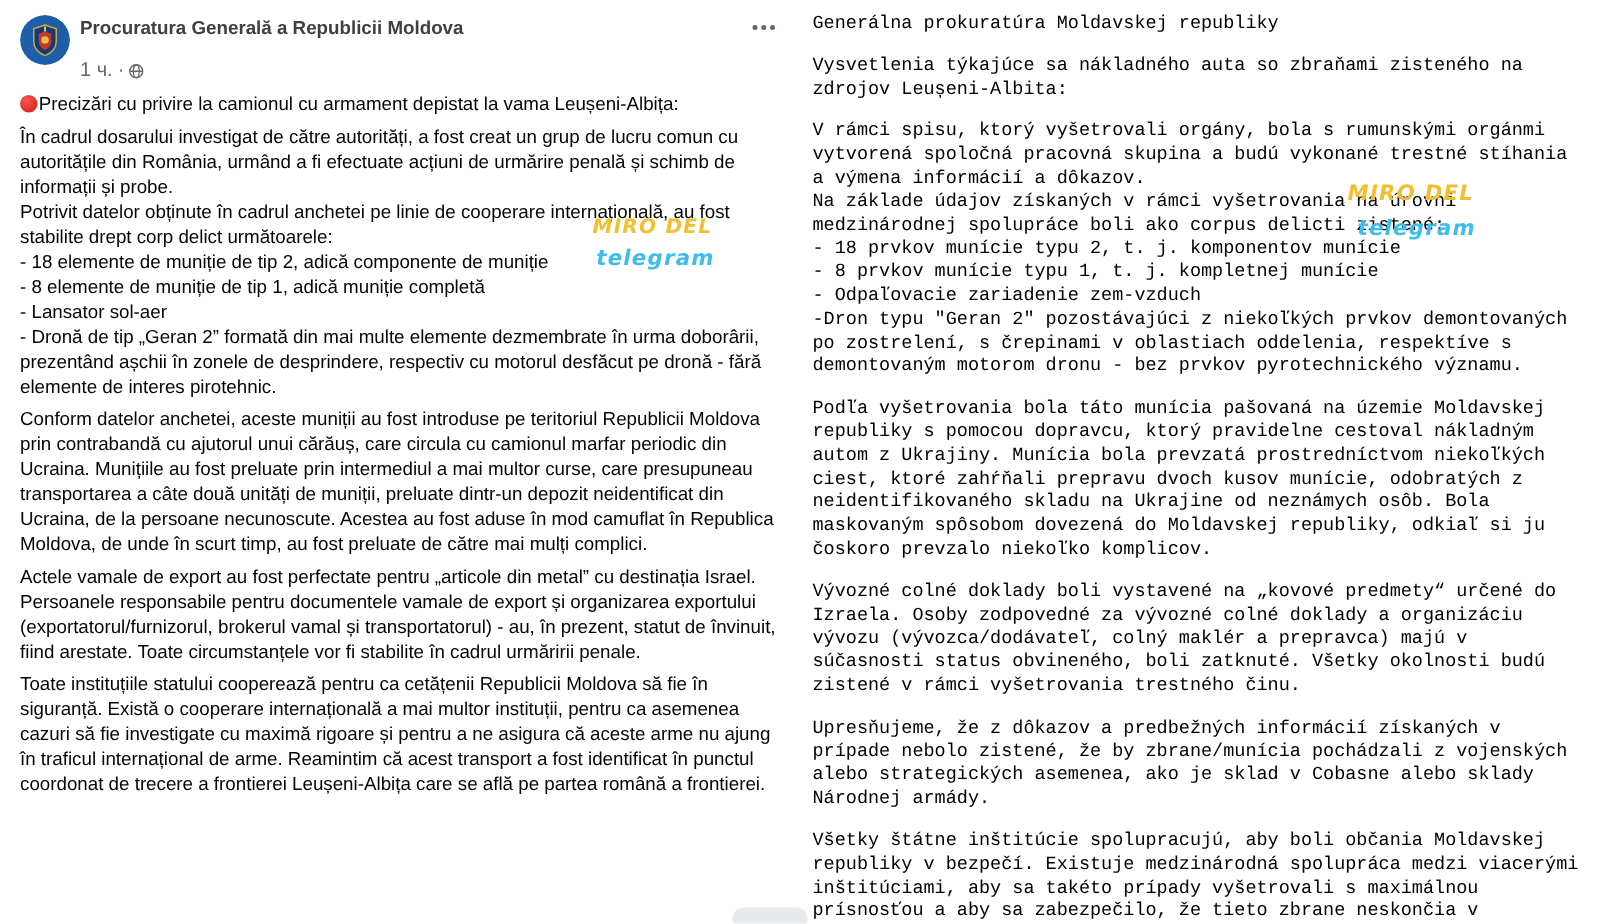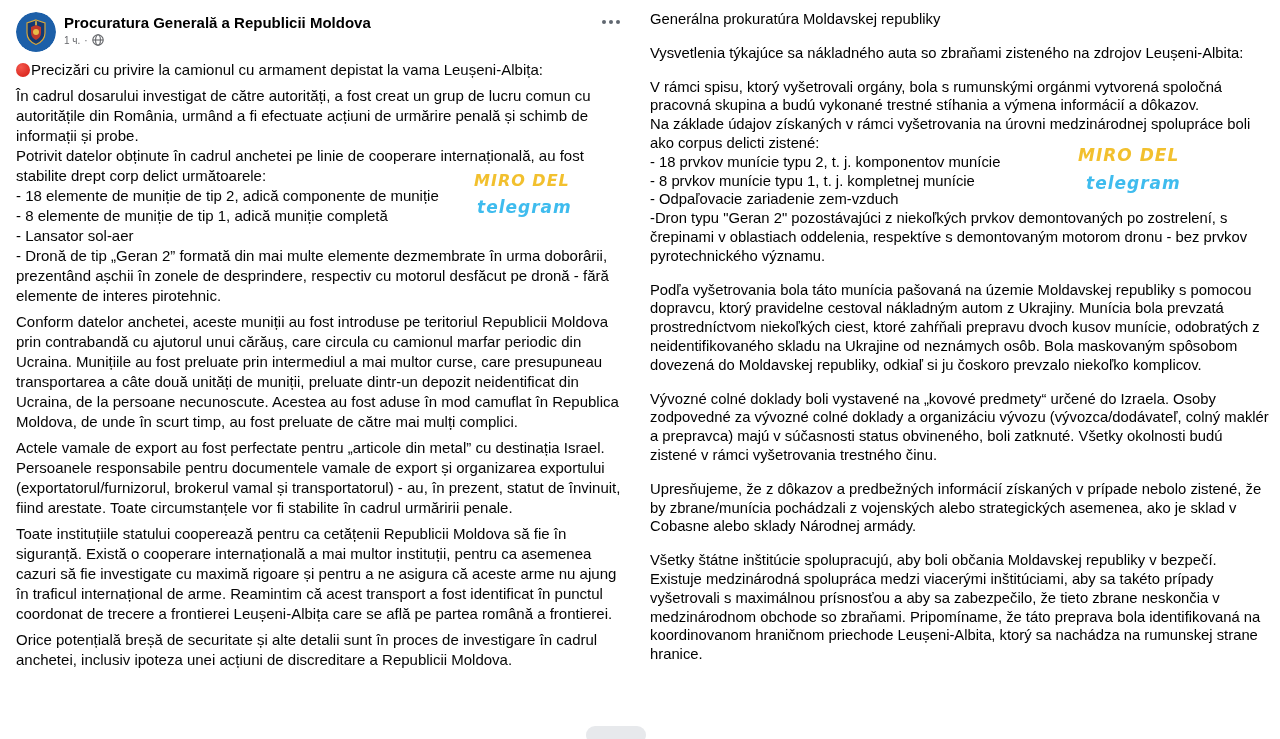--- a/index.html
+++ b/index.html
@@ -3,32 +3,32 @@
 <meta charset="utf-8">
 <style>
   html,body{margin:0;padding:0;background:#fff;}
   .canvas{position:relative;width:1280px;height:739px;background:#ffffff;overflow:hidden;
           font-family:"Liberation Sans",sans-serif;display:flex;}
   
   .left-pane{position:relative;width:642px;flex:0 0 642px;background:#fff;}
   .post-header{display:flex;align-items:flex-start;padding:12px 16px 6px 16px;position:relative;}
   .avatar{width:40px;height:40px;border-radius:50%;overflow:hidden;flex:0 0 40px;cursor:pointer;}
   .header-text{margin-left:8px;padding-top:1px;}
-  .author{font-size:15px;font-weight:700;color:#000000;line-height:19px;cursor:pointer;}
-  .meta{display:flex;align-items:center;gap:4px;font-size:10px;color:#65676b;margin-top:2px;}
+  .author{font-size:15px;font-weight:700;color:#404040;line-height:19px;cursor:pointer;}
+  .meta{display:flex;align-items:center;gap:4px;font-size:16px;color:#65676b;margin-top:16px;}
   .more-btn{position:absolute;right:18px;top:14px;display:flex;gap:3px;align-items:center;
             padding:6px 4px;cursor:pointer;}
   .more-btn i{width:4px;height:4px;border-radius:50%;background:#606770;display:block;}
   .post-body{padding:2px 14px 0 16px;font-size:15px;line-height:20px;color:#050505;}
   .post-body p{margin:0 0 6px 0;white-space:pre-line;}
   .red-dot{display:inline-block;width:14px;height:14px;border-radius:50%;
            background:radial-gradient(circle at 35% 30%,#f4574d,#dd2c23 70%);
            vertical-align:-2px;margin-right:1px;}
   
-  .right-pane{flex:1;padding:10px 10px 0 8px;font-family:Liberation Sans, sans-serif;
+  .right-pane{flex:1;padding:10px 10px 0 8px;font-family:Liberation Mono, monospace;
               font-size:14.8px;line-height:18.8px;color:#000;}
   .right-pane p{margin:0 0 15px 0;white-space:pre-line;}
   
   .wm{position:absolute;font-family:"DejaVu Sans",sans-serif;font-style:italic;font-weight:700;
       letter-spacing:1px;pointer-events:none;}
   .wm-l1{left:474px;top:171px;font-size:16px;}
   .wm-l2{left:477px;top:197px;font-size:17px;}
   .wm-r1{left:1078px;top:145px;font-size:17px;}
   .wm-r2{left:1086px;top:173px;font-size:17px;}
   
@@ -74,21 +74,20 @@
       <p><span class="red-dot"></span><span>Precizări cu privire la camionul cu armament depistat la vama Leușeni-Albița:</span></p>
       <p>În cadrul dosarului investigat de către autorități, a fost creat un grup de lucru comun cu autoritățile din România, urmând a fi efectuate acțiuni de urmărire penală și schimb de informații și probe.
 Potrivit datelor obținute în cadrul anchetei pe linie de cooperare internațională, au fost stabilite drept corp delict următoarele:
 - 18 elemente de muniție de tip 2, adică componente de muniție
 - 8 elemente de muniție de tip 1, adică muniție completă
 - Lansator sol-aer
 - Dronă de tip „Geran 2” formată din mai multe elemente dezmembrate în urma doborârii, prezentând așchii în zonele de desprindere, respectiv cu motorul desfăcut pe dronă - fără elemente de interes pirotehnic.</p>
       <p>Conform datelor anchetei, aceste muniții au fost introduse pe teritoriul Republicii Moldova prin contrabandă cu ajutorul unui cărăuș, care circula cu camionul marfar periodic din Ucraina. Munițiile au fost preluate prin intermediul a mai multor curse, care presupuneau transportarea a câte două unități de muniții, preluate dintr-un depozit neidentificat din Ucraina, de la persoane necunoscute. Acestea au fost aduse în mod camuflat în Republica Moldova, de unde în scurt timp, au fost preluate de către mai mulți complici.</p>
       <p>Actele vamale de export au fost perfectate pentru „articole din metal” cu destinația Israel. Persoanele responsabile pentru documentele vamale de export și organizarea exportului (exportatorul/furnizorul, brokerul vamal și transportatorul) - au, în prezent, statut de învinuit, fiind arestate. Toate circumstanțele vor fi stabilite în cadrul urmăririi penale.</p>
       <p>Toate instituțiile statului cooperează pentru ca cetățenii Republicii Moldova să fie în siguranță. Există o cooperare internațională a mai multor instituții, pentru ca asemenea cazuri să fie investigate cu maximă rigoare și pentru a ne asigura că aceste arme nu ajung în traficul internațional de arme. Reamintim că acest transport a fost identificat în punctul coordonat de trecere a frontierei Leușeni-Albița care se află pe partea română a frontierei.</p>
-      <p>Orice potențială breșă de securitate și alte detalii sunt în proces de investigare în cadrul anchetei, inclusiv ipoteza unei acțiuni de discreditare a Republicii Moldova.</p>
 
     </div>
   </div>
 
   <div class="right-pane">
     <p>Generálna prokuratúra Moldavskej republiky</p>
     <p>Vysvetlenia týkajúce sa nákladného auta so zbraňami zisteného na zdrojov Leușeni-Albita:</p>
     <p>V rámci spisu, ktorý vyšetrovali orgány, bola s rumunskými orgánmi vytvorená spoločná pracovná skupina a budú vykonané trestné stíhania a výmena informácií a dôkazov.
 Na základe údajov získaných v rámci vyšetrovania na úrovni medzinárodnej spolupráce boli ako corpus delicti zistené:
 - 18 prvkov munície typu 2, t. j. komponentov munície

